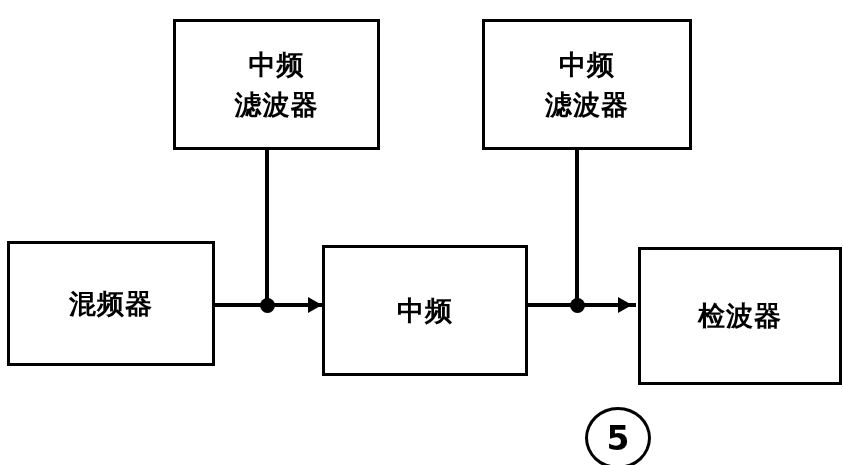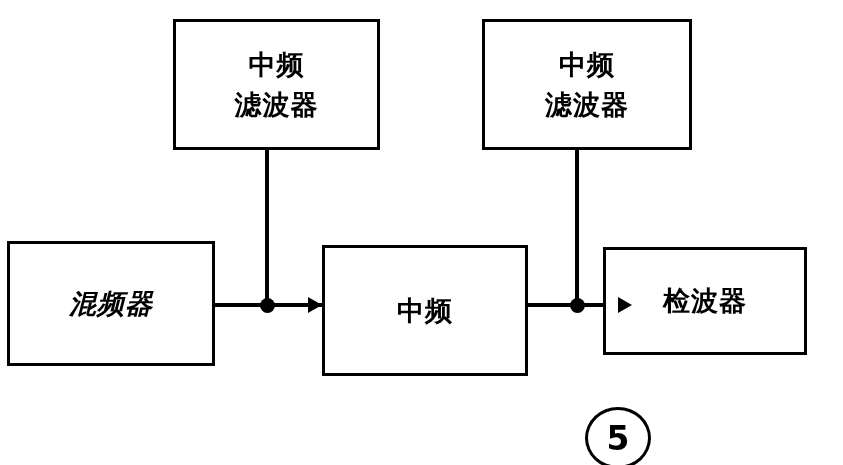--- a/index.html
+++ b/index.html
@@ -37,23 +37,23 @@
     white-space: nowrap;
     z-index: 3;
   }
   .block .line-2 {
     display: block;
   }
   
   #block-if-filter-1 { left: 173px; top: 10px;  width: 207px; height: 131px; }
   #block-if-filter-2 { left: 482px; top: 10px;  width: 210px; height: 131px; }
   
-  #block-mixer       { left: 7px;   top: 232px; width: 208px; height: 125px; font-style: italic; }
+  #block-mixer       { left: 7px;   top: 232px; width: 208px; height: 125px; }
   #block-if-amp      { left: 322px; top: 236px; width: 206px; height: 131px; }
-  #block-detector    { left: 603px; top: 238px; width: 204px; height: 108px; }
+  #block-detector    { left: 638px; top: 238px; width: 204px; height: 138px; }
 
   
   .wire-h {
     position: absolute;
     height: 4px;
     background: #000000;
     z-index: 2;
   }
   .wire-v {
     position: absolute;

